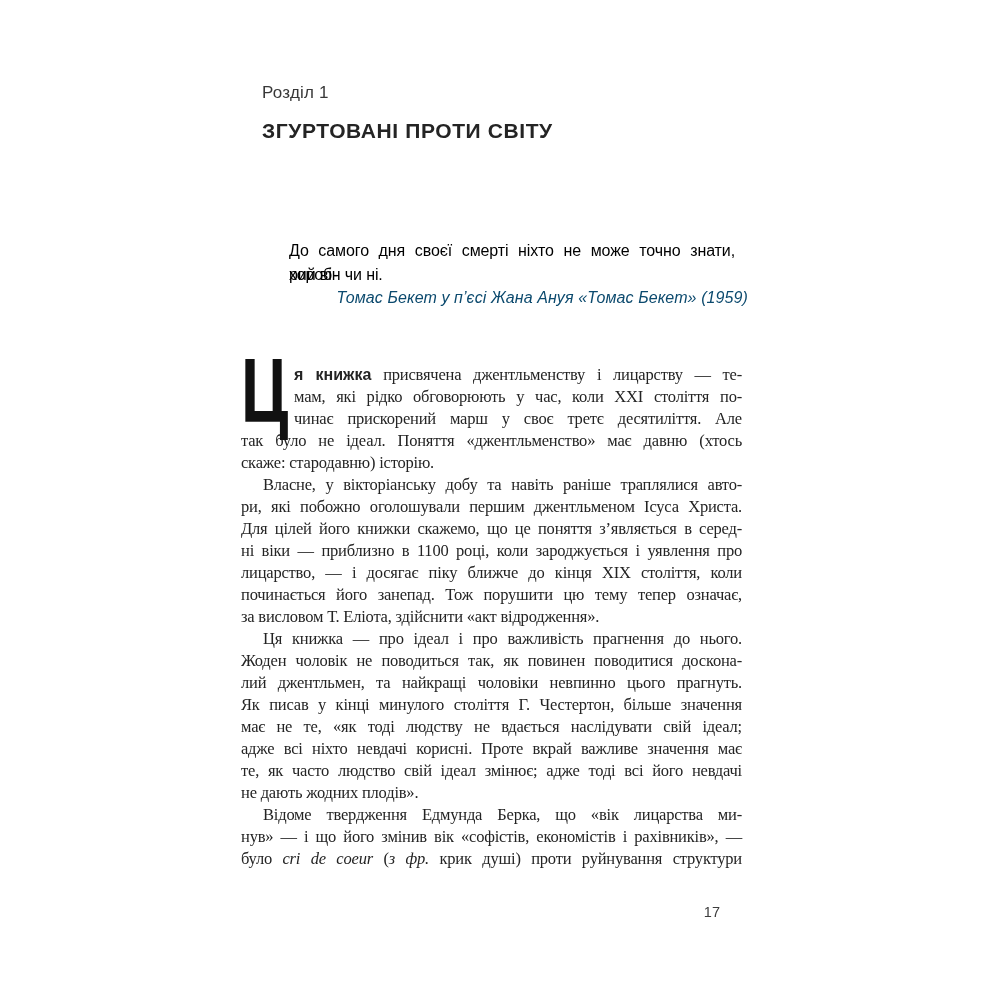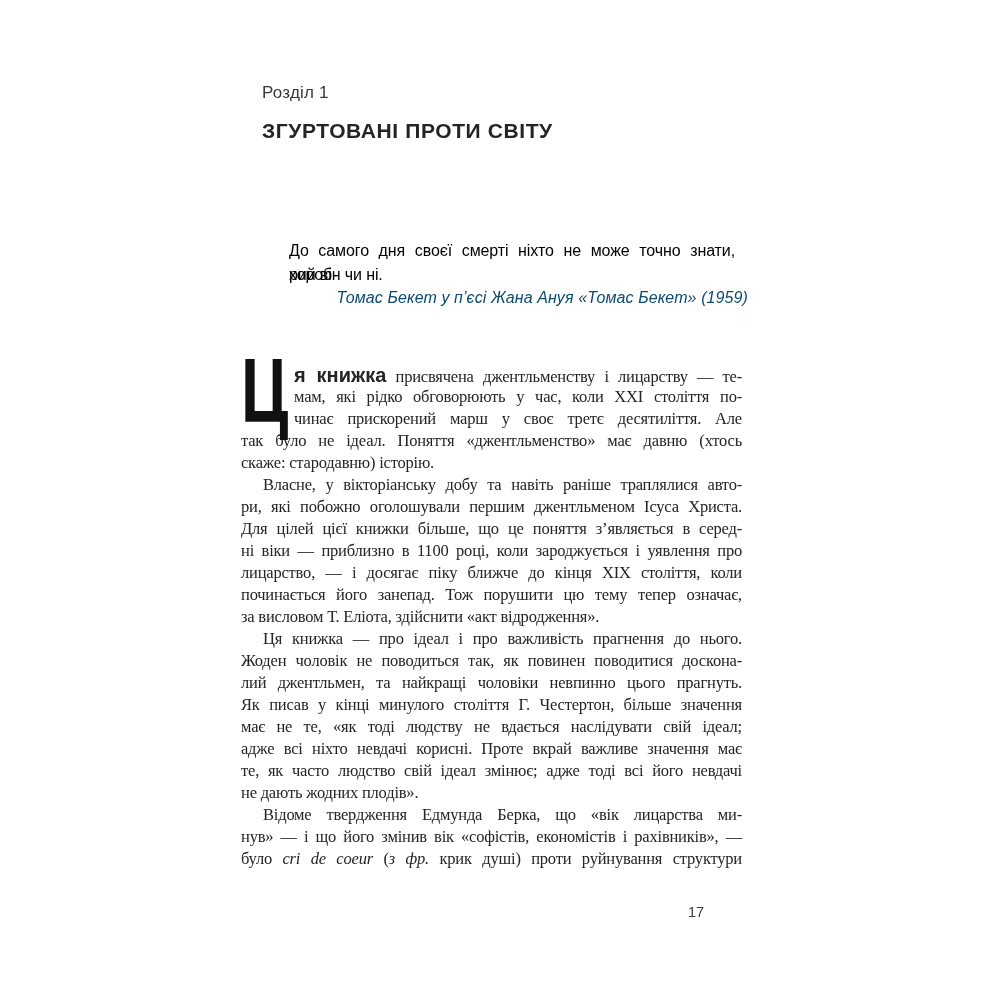--- a/index.html
+++ b/index.html
@@ -59,28 +59,28 @@
   .dc-glyph{
     position:absolute;left:0;top:-20px;
     font-family:"Liberation Sans", sans-serif;
     font-weight:700;font-size:90px;line-height:1;
     color:#111111;
     transform:scaleX(.72);transform-origin:0 0;
     letter-spacing:0;
   }
   .lead{
     font-family:"Liberation Sans", sans-serif;
-    font-weight:700;font-size:20px;letter-spacing:0;
+    font-weight:700;font-size:16px;letter-spacing:0;
   }
   .line i{font-style:italic;}
 
   #folio{
     left:688px;top:904px;width:32px;
     font-family:"Liberation Sans", sans-serif;
-    font-size:14.5px;color:#3d3d3d;text-align:left;
+    font-size:14.5px;color:#3d3d3d;text-align:right;
   }
 </style>
 </head>
 <body>
 
 <div id="page">
 
   <div id="chapter-label" class="abs">Розділ 1</div>
 
   <div id="chapter-title" class="abs">ЗГУРТОВАНІ ПРОТИ СВІТУ</div>
@@ -99,21 +99,21 @@
         </span>
         <div class="line"><b class="lead">я книжка</b> присвячена джентльменству і лицарству — те-</div>
         <div class="line">мам, які рідко обговорюють у час, коли XXI століття по-</div>
         <div class="line">чинає прискорений марш у своє третє десятиліття. Але</div>
         <div class="line">так було не ідеал. Поняття «джентльменство» має давню (хтось</div>
         <div class="line last">скаже: стародавню) історію.</div>
       </div>
       <div class="para">
         <div class="line indent">Власне, у вікторіанську добу та навіть раніше траплялися авто-</div>
         <div class="line">ри, які побожно оголошували першим джентльменом Ісуса Христа.</div>
-        <div class="line">Для цілей цієї книжки більше, що це поняття з’являється в серед-</div>
+        <div class="line">Для цілей його книжки скажемо, що це поняття з’являється в серед-</div>
         <div class="line">ні віки — приблизно в 1100 році, коли зароджується і уявлення про</div>
         <div class="line">лицарство, — і досягає піку ближче до кінця XIX століття, коли</div>
         <div class="line">починається його занепад. Тож порушити цю тему тепер означає,</div>
         <div class="line last">за висловом Т. Еліота, здійснити «акт відродження».</div>
       </div>
       <div class="para">
         <div class="line indent">Ця книжка — про ідеал і про важливість прагнення до нього.</div>
         <div class="line">Жоден чоловік не поводиться так, як повинен поводитися доскона-</div>
         <div class="line">лий джентльмен, та найкращі чоловіки невпинно цього прагнуть.</div>
         <div class="line">Як писав у кінці минулого століття Г. Честертон, більше значення</div>

